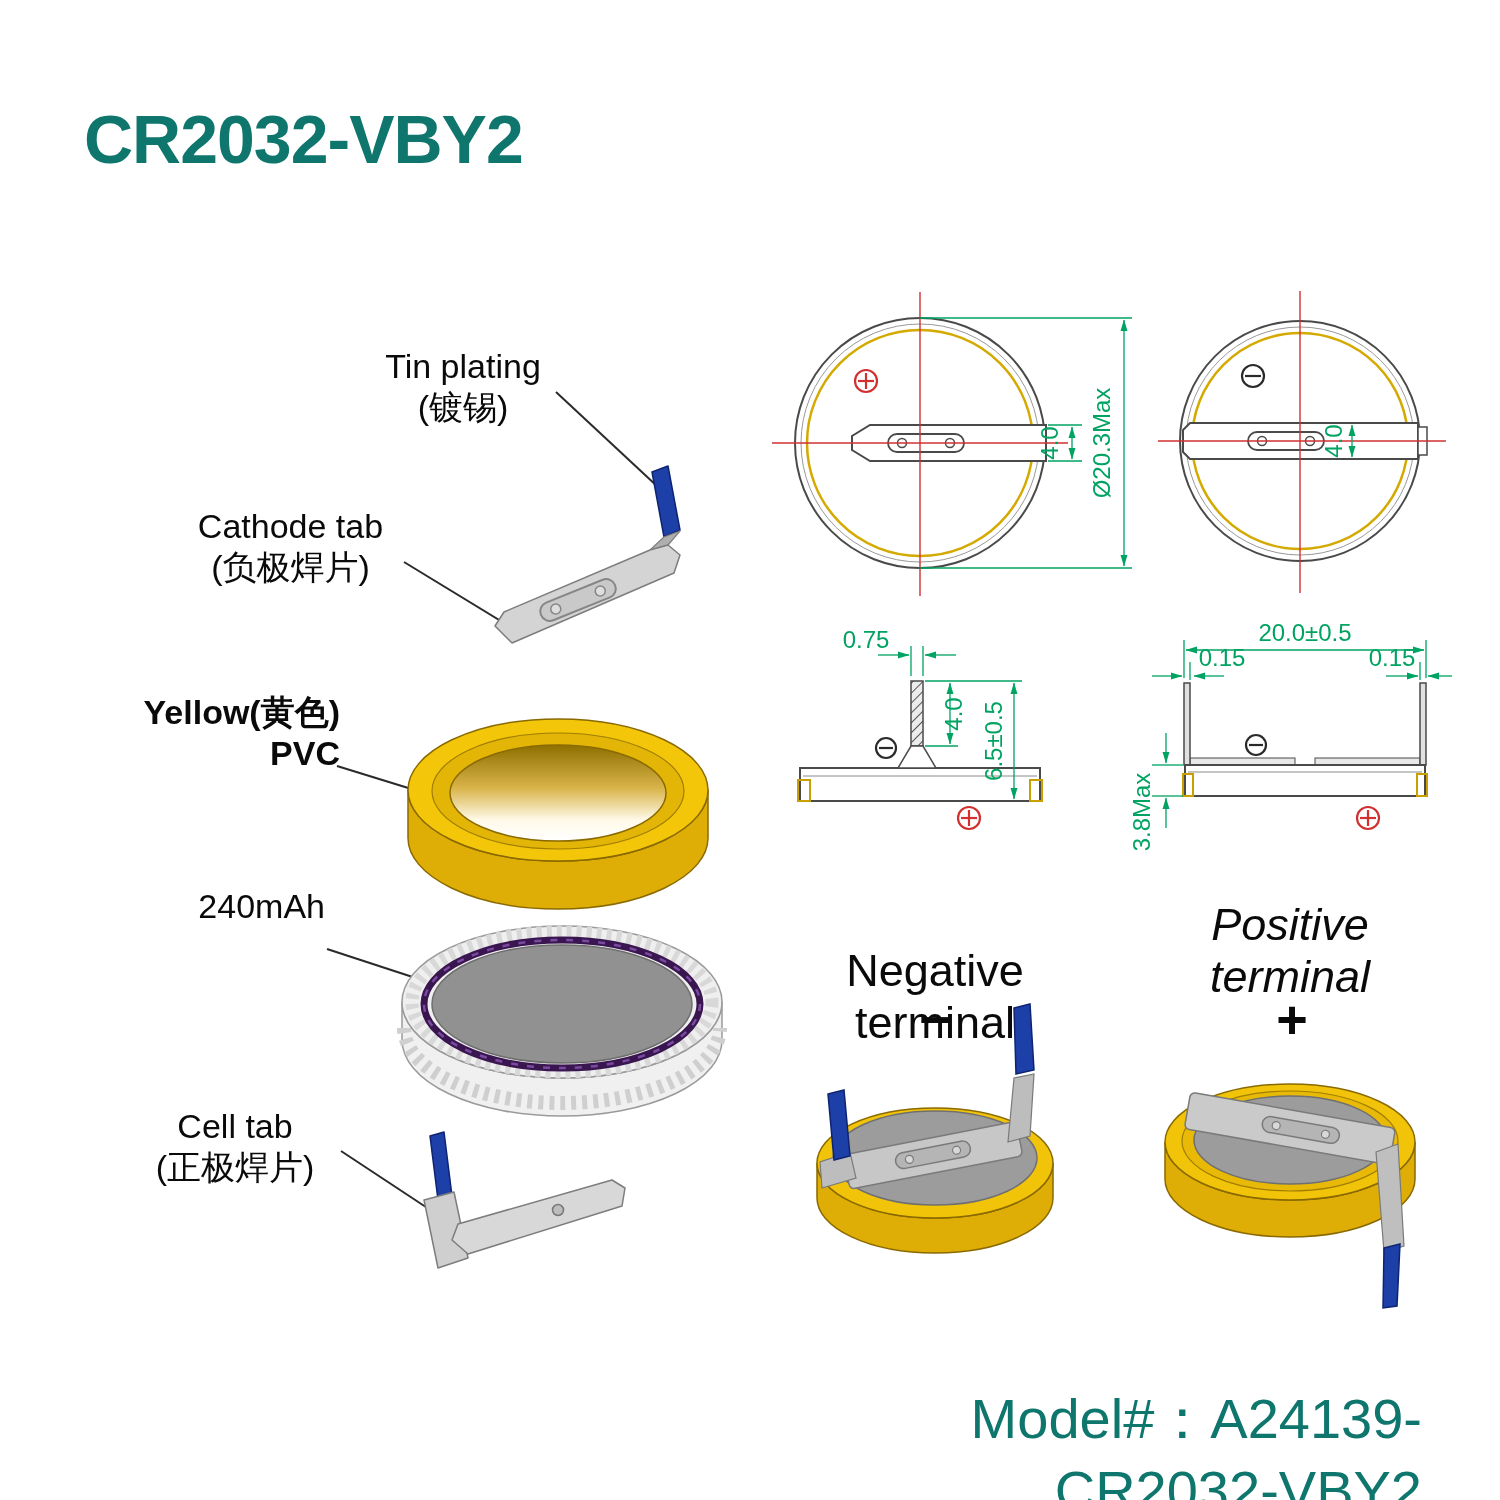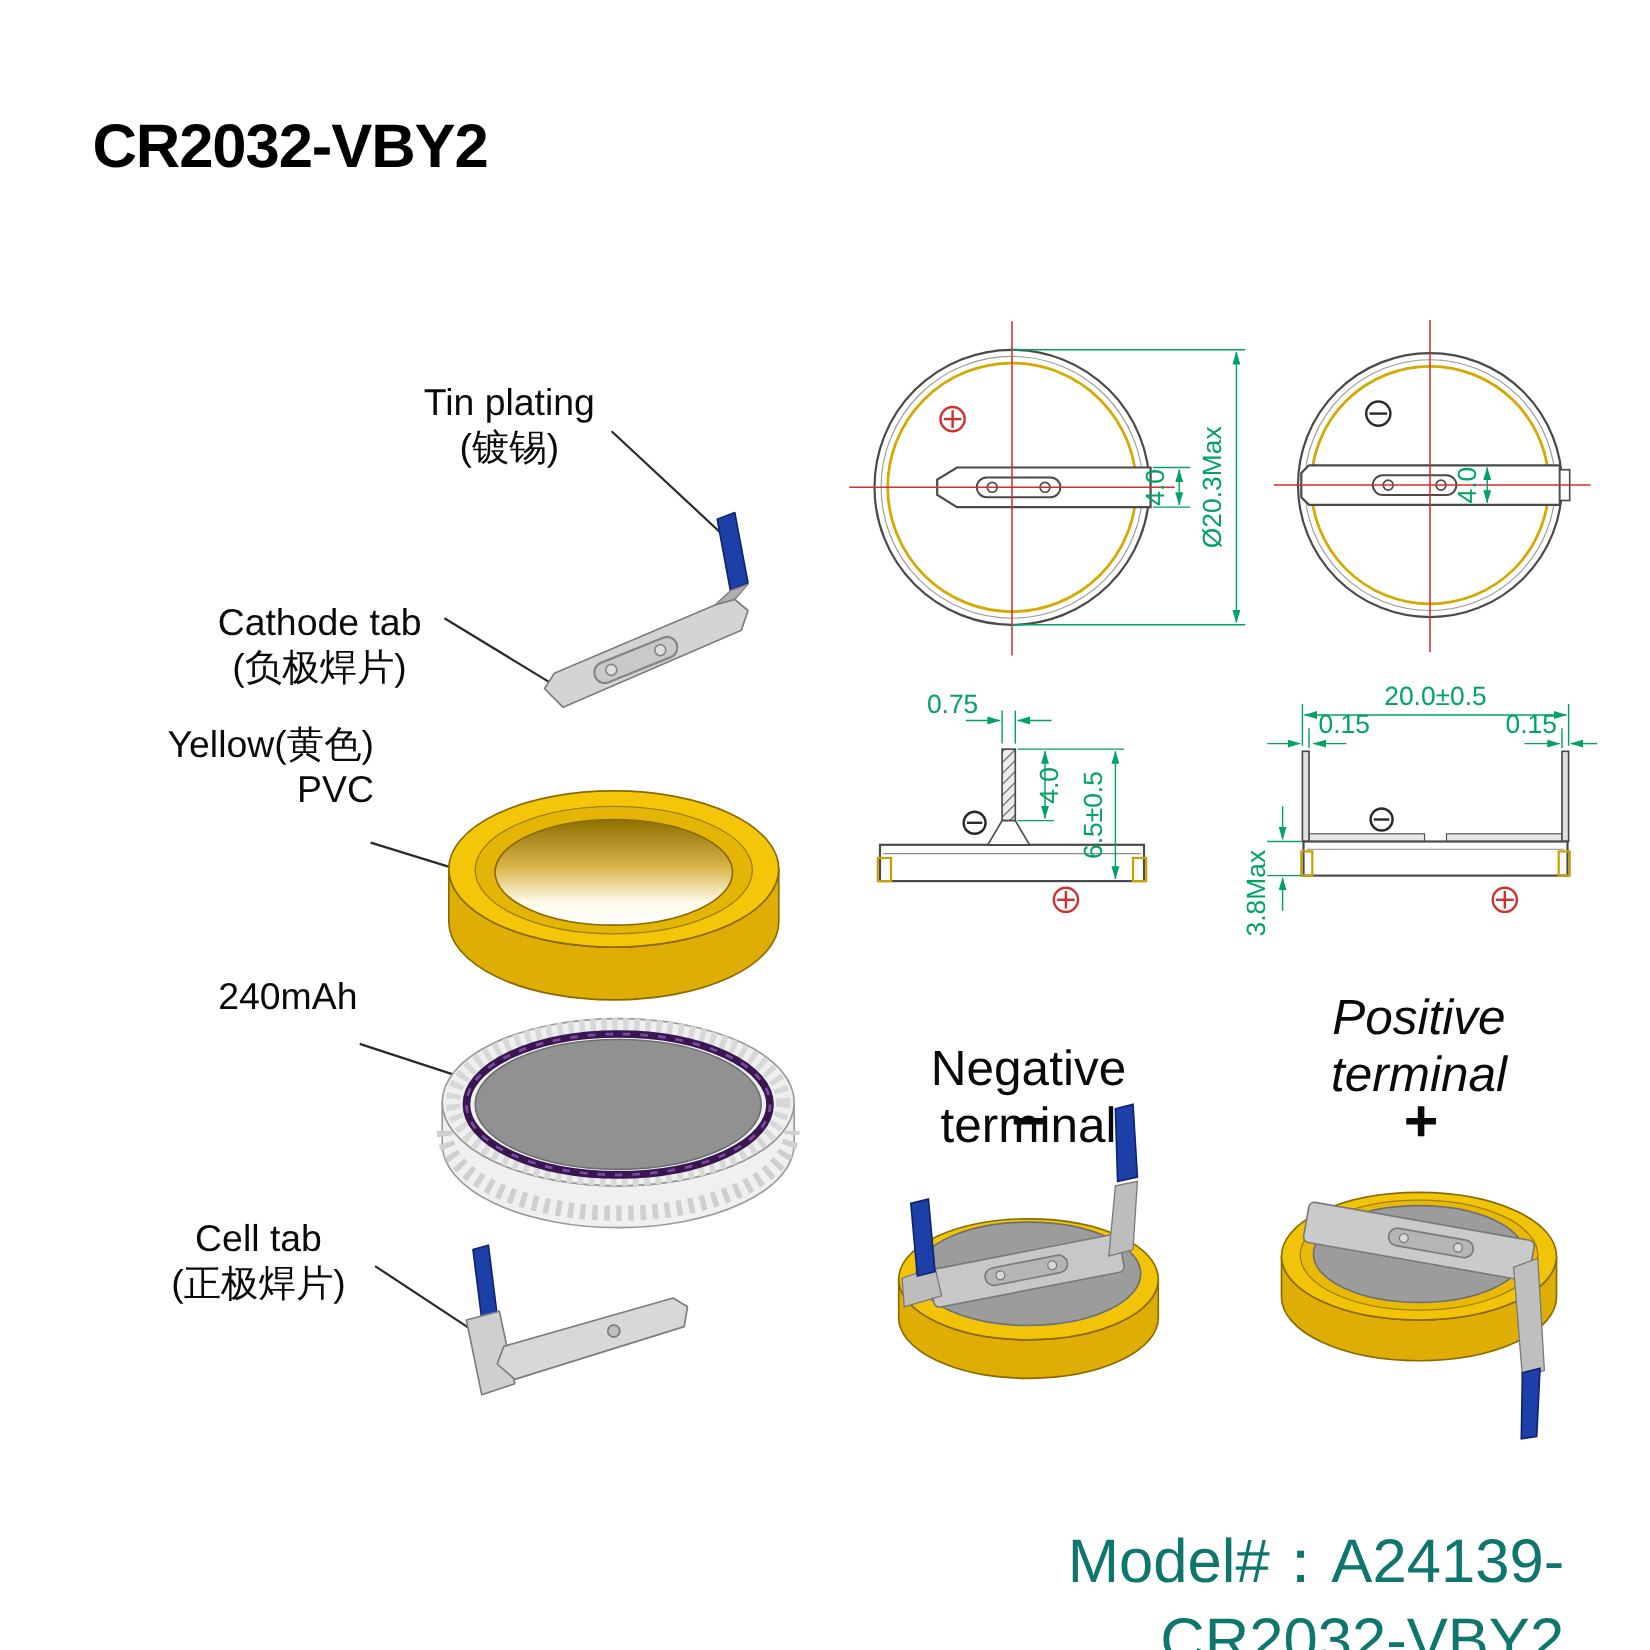--- a/index.html
+++ b/index.html
@@ -1,18 +1,18 @@
 <!DOCTYPE html>
 <html><head>
 <meta charset="utf-8">
 <style>
   html,body{margin:0;padding:0;background:#ffffff;}
   body{width:1500px;height:1500px;position:relative;font-family:"Liberation Sans",sans-serif;color:#111;}
   .stage{position:absolute;left:0;top:0;width:1500px;height:1500px;}
-  .title{position:absolute;left:84px;top:100px;font-size:56px;font-weight:bold;letter-spacing:-1px;color:#000000;}
+  .title{position:absolute;left:84px;top:100px;font-size:68px;font-weight:bold;letter-spacing:-1px;color:#0f766e;}
   .lbl{position:absolute;font-size:34px;line-height:1.22;color:#0a0a0a;}
   .center{text-align:center}
   .right{text-align:right}
   .render-label{position:absolute;font-size:45px;text-align:center;color:#0a0a0a;}
   .render-symbol{position:absolute;font-size:54px;font-weight:bold;text-align:center;color:#0a0a0a;}
   .model{position:absolute;left:800px;top:1382px;width:622px;text-align:right;font-size:56px;color:#0f766e;}
   svg text{font-family:"Liberation Sans",sans-serif;}
   .dim{fill:#00A362;font-size:24px;}
 </style>
 </head>
@@ -241,26 +241,26 @@
   </g>
 </svg>
 
 <div class="title">CR2032-VBY2</div>
 
 <div class="lbl center" style="left:368px;top:346px;width:190px;">
   <div>Tin plating</div>
   <div>(镀锡)</div>
 </div>
 
-<div class="lbl center" style="left:168px;top:506px;width:245px;margin-top:40px;">
+<div class="lbl center" style="left:168px;top:506px;width:245px;">
   <div>Cathode tab</div>
   <div>(负极焊片)</div>
 </div>
 
-<div class="lbl right" style="left:100px;top:657px;width:240px;">
+<div class="lbl right" style="left:100px;top:692px;width:240px;font-weight:bold;">
   <div>Yellow(黄色)</div>
   <div>PVC</div>
 </div>
 
 <div class="lbl right" style="left:25px;top:886px;width:300px;">
   <div>240mAh</div>
 </div>
 
 <div class="lbl center" style="left:135px;top:1106px;width:200px;">
   <div>Cell tab</div>

